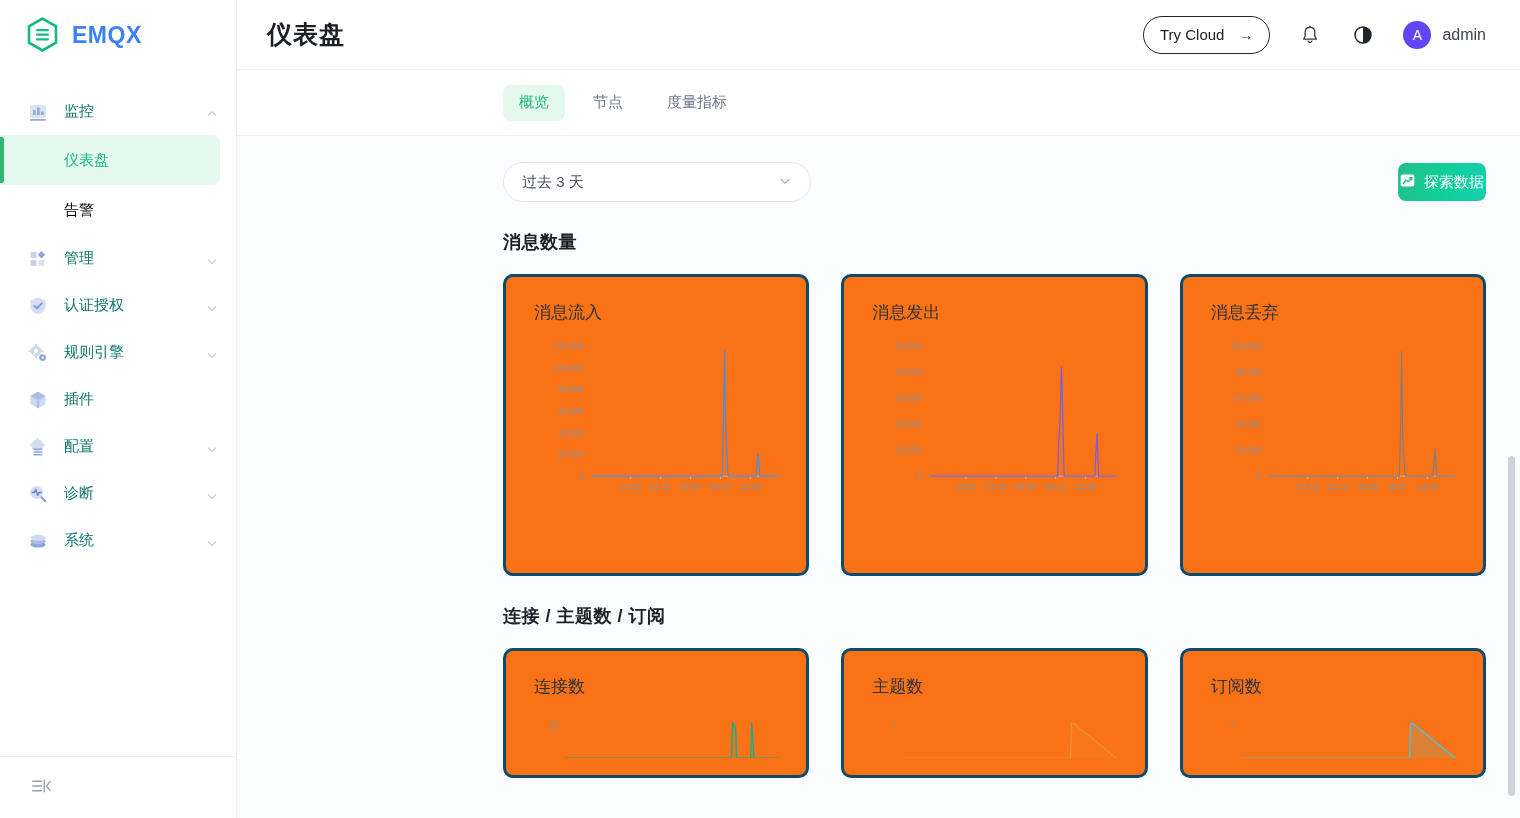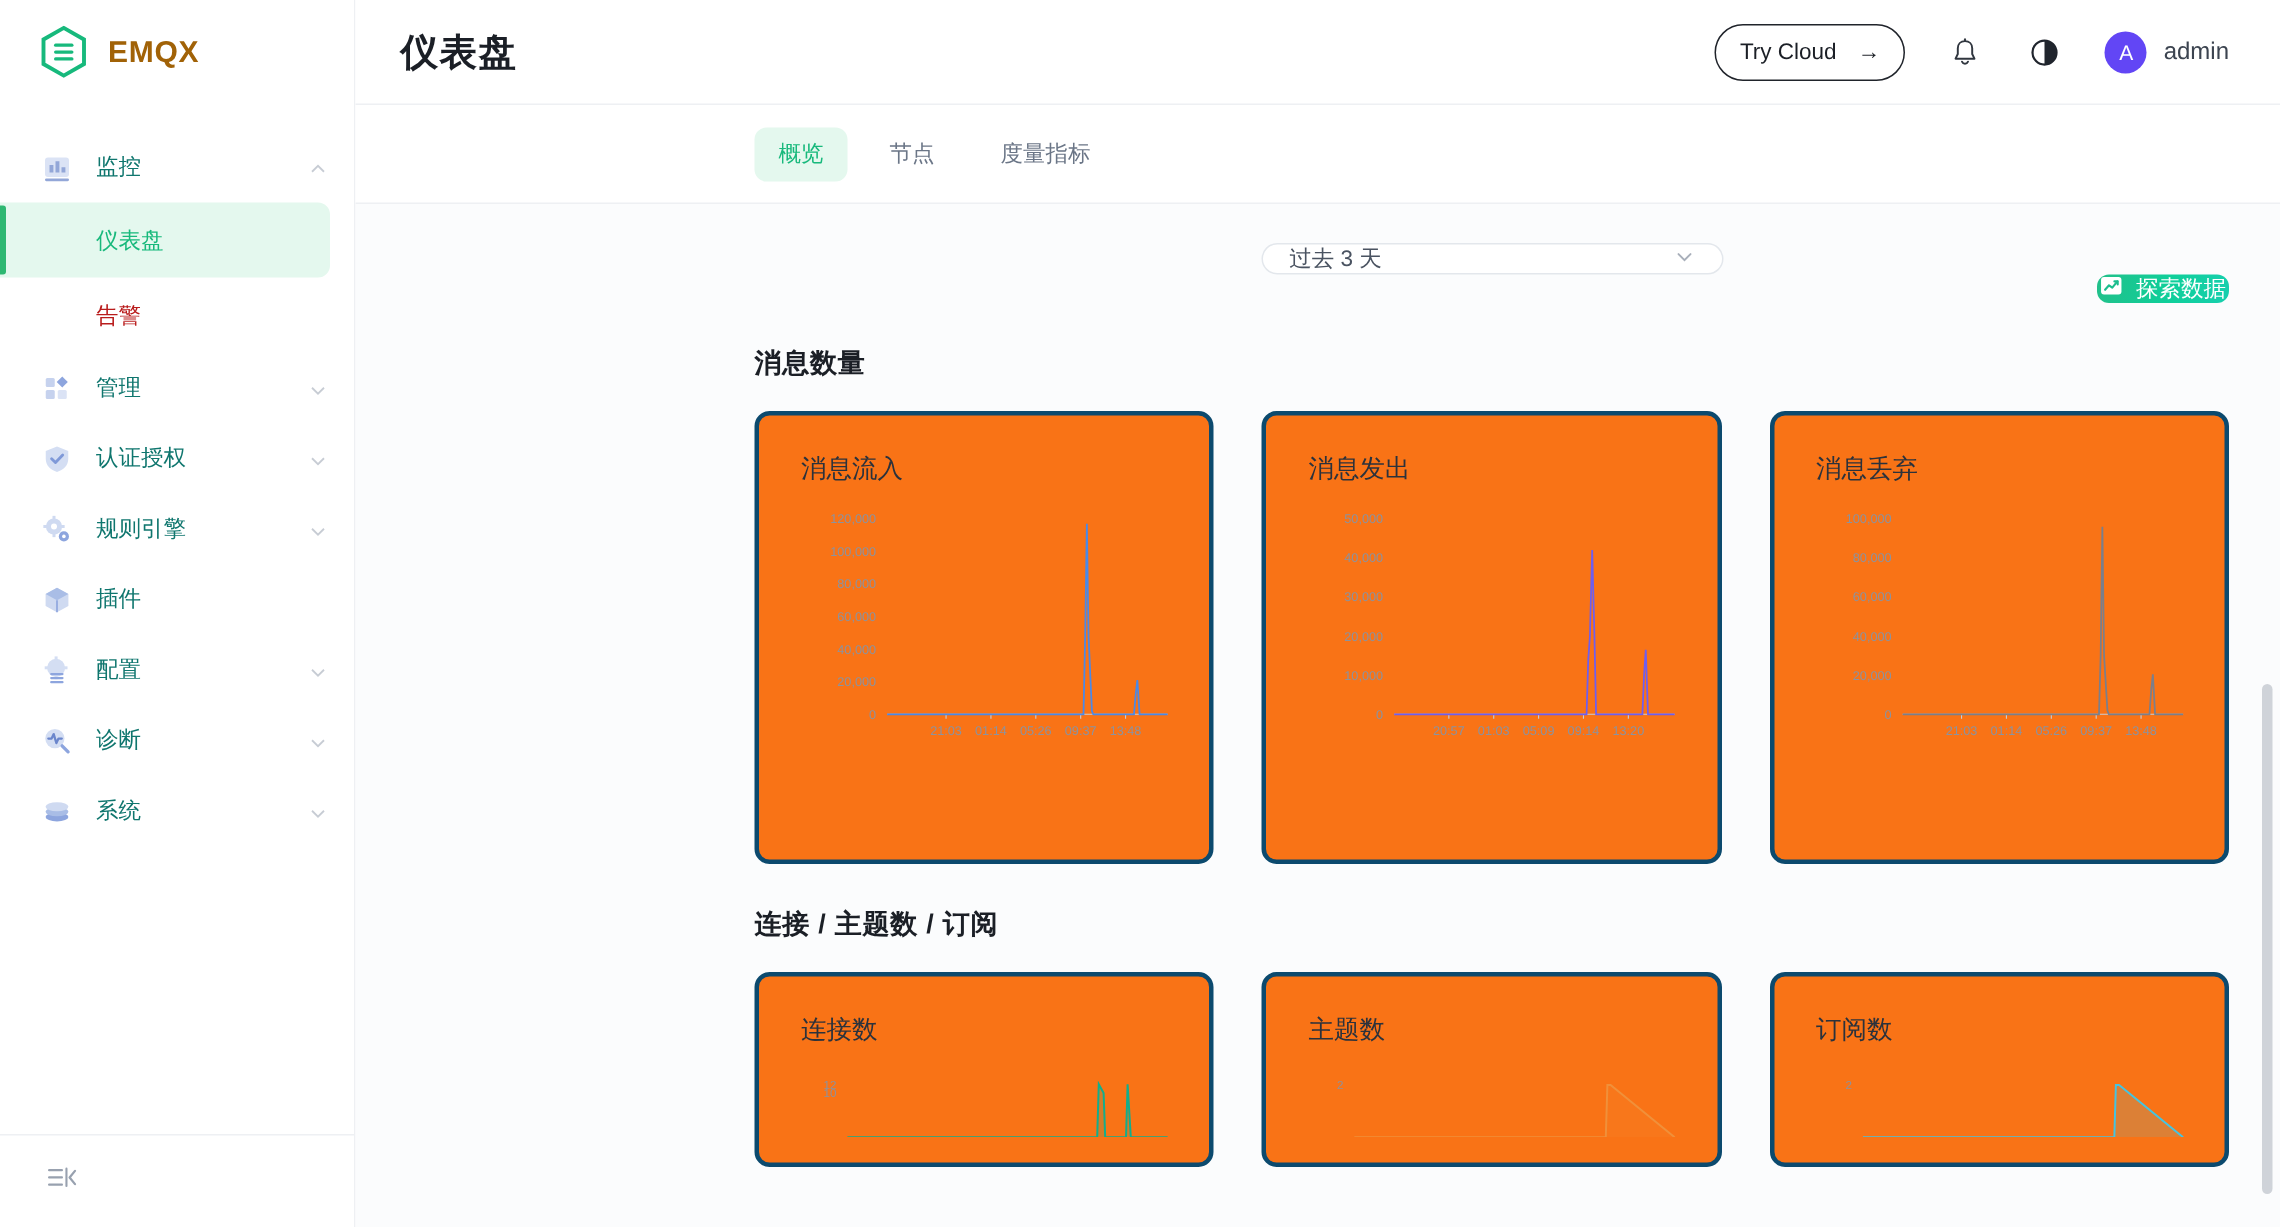--- a/index.html
+++ b/index.html
@@ -12,34 +12,34 @@
 
   
   .sidebar {
     width: 237px; height: 818px; background: #ffffff;
     border-right: 1px solid #eef0f3;
     display: flex; flex-direction: column; flex: 0 0 237px;
     position: relative;
   }
   .brand { height: 70px; display: flex; align-items: center; padding-left: 26px; gap: 13px; }
   .brand-logo { width: 33px; height: 36px; position: relative; flex: 0 0 33px; }
-  .brand-name { font-size: 20px; font-weight: 700; color: #a16207; letter-spacing: .5px; }
+  .brand-name { font-size: 23px; font-weight: 700; color: #3b82f6; letter-spacing: .5px; }
 
   .nav { flex: 1; padding-top: 18px; overflow: hidden; }
   .nav-group { }
   .nav-item {
     height: 47px; display: flex; align-items: center; padding: 0 18px 0 26px;
     color: #6b7687; font-size: 15px; cursor: pointer; position: relative;
   }
   .nav-item .ico { width: 24px; height: 24px; margin-right: 14px; flex: 0 0 24px; display:flex; align-items:center; justify-content:center; }
   .nav-item .lbl { flex: 1; color: #0f766e; }
   .chev { width: 12px; height: 12px; flex: 0 0 12px; opacity: .55; }
   .nav-sub {
     height: 50px; display: flex; align-items: center;
-    padding-left: 64px; font-size: 15px; color: #b91c1c; cursor: pointer;
+    padding-left: 64px; font-size: 15px; color: #000000; cursor: pointer;
     margin: 0 16px 0 0; border-radius: 0 8px 8px 0; position: relative;
   }
   .nav-sub.active { background: #e4f8ee; color: #18b97c; }
   .nav-sub.active::before {
     content: ""; position: absolute; left: 0; top: 2px; bottom: 2px; width: 4px;
     background: #2eb872; border-radius: 0 2px 2px 0;
   }
   .sidebar-foot { height: 62px; border-top: 1px solid #eef0f3; display: flex; align-items: center; padding-left: 30px; }
 
   
@@ -63,21 +63,21 @@
   }
   .username { font-size: 16px; color: #3c4450; }
 
   .tabsbar { height: 66px; background: #fff; border-bottom: 1px solid #eef0f3; display: flex; align-items: center; padding-left: 266px; gap: 12px; flex: 0 0 66px; }
   .tab { height: 36px; padding: 0 16px; border-radius: 8px; display: flex; align-items: center; font-size: 15px; color: #6b7687; cursor: pointer; justify-content: center; }
   .tab.active { background: #e4f8ee; color: #18b97c; }
 
   .content { flex: 1; overflow: hidden; padding: 26px 34px 0 266px; position: relative; }
   .content-inner { position: relative; }
 
-  .toolbar { display: flex; align-items: center; height: 40px; margin-bottom: 28px; flex-direction: column; }
+  .toolbar { display: flex; align-items: center; height: 40px; margin-bottom: 28px; }
   .select {
     width: 308px; height: 40px; border: 1px solid #e3e7ec; border-radius: 20px; background: #fff;
     display: flex; align-items: center; padding: 0 18px; font-size: 15px; color: #4a5361; cursor: pointer;
   }
   .select .sel-val { flex: 1; }
   .explore-btn {
     margin-left: auto; height: 38px; padding: 0 2px; border-radius: 8px;
     background: linear-gradient(100deg, #22c08a 0%, #0fcf9a 55%, #17cfae 100%);
     color: #fff; font-size: 15px; display: flex; align-items: center; gap: 9px; cursor: pointer; border: none;
     font-family: inherit;

